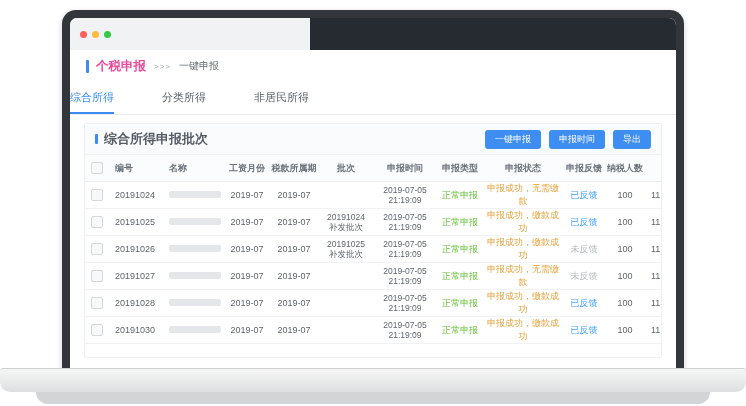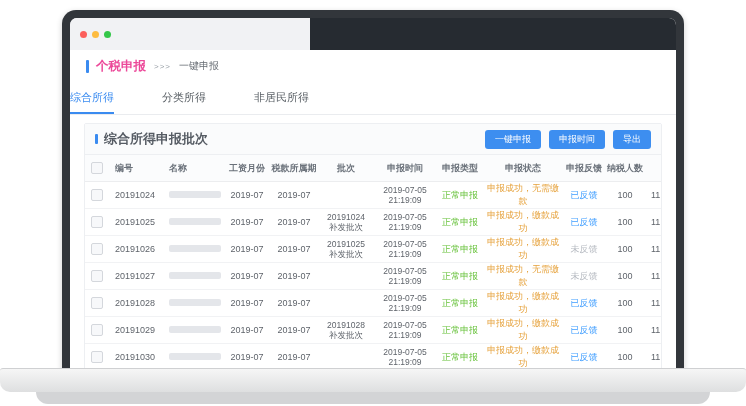--- a/index.html
+++ b/index.html
@@ -203,36 +203,20 @@
                   <td class="pre">2019-07-05
 21:19:09</td>
                   <td class="green">正常申报</td>
                   <td class="orange">申报成功，缴款成功</td>
                   <td class="fb-blue">已反馈</td>
                   <td>100</td>
                   <td class="al">11</td>
                 </tr>
                 <tr>
                   <td><span class="checkbox"></span></td>
-                  <td class="al">20191029</td>
-                  <td class="al"><span class="redacted"></span></td>
-                  <td>2019-07</td>
-                  <td>2019-07</td>
-                  <td class="pre">20191028
-补发批次</td>
-                  <td class="pre">2019-07-05
-21:19:09</td>
-                  <td class="green">正常申报</td>
-                  <td class="orange">申报成功，缴款成功</td>
-                  <td class="fb-blue">已反馈</td>
-                  <td>100</td>
-                  <td class="al">11</td>
-                </tr>
-                <tr>
-                  <td><span class="checkbox"></span></td>
                   <td class="al">20191030</td>
                   <td class="al"><span class="redacted"></span></td>
                   <td>2019-07</td>
                   <td>2019-07</td>
                   <td class="pre"></td>
                   <td class="pre">2019-07-05
 21:19:09</td>
                   <td class="green">正常申报</td>
                   <td class="orange">申报成功，缴款成功</td>
                   <td class="fb-blue">已反馈</td>

